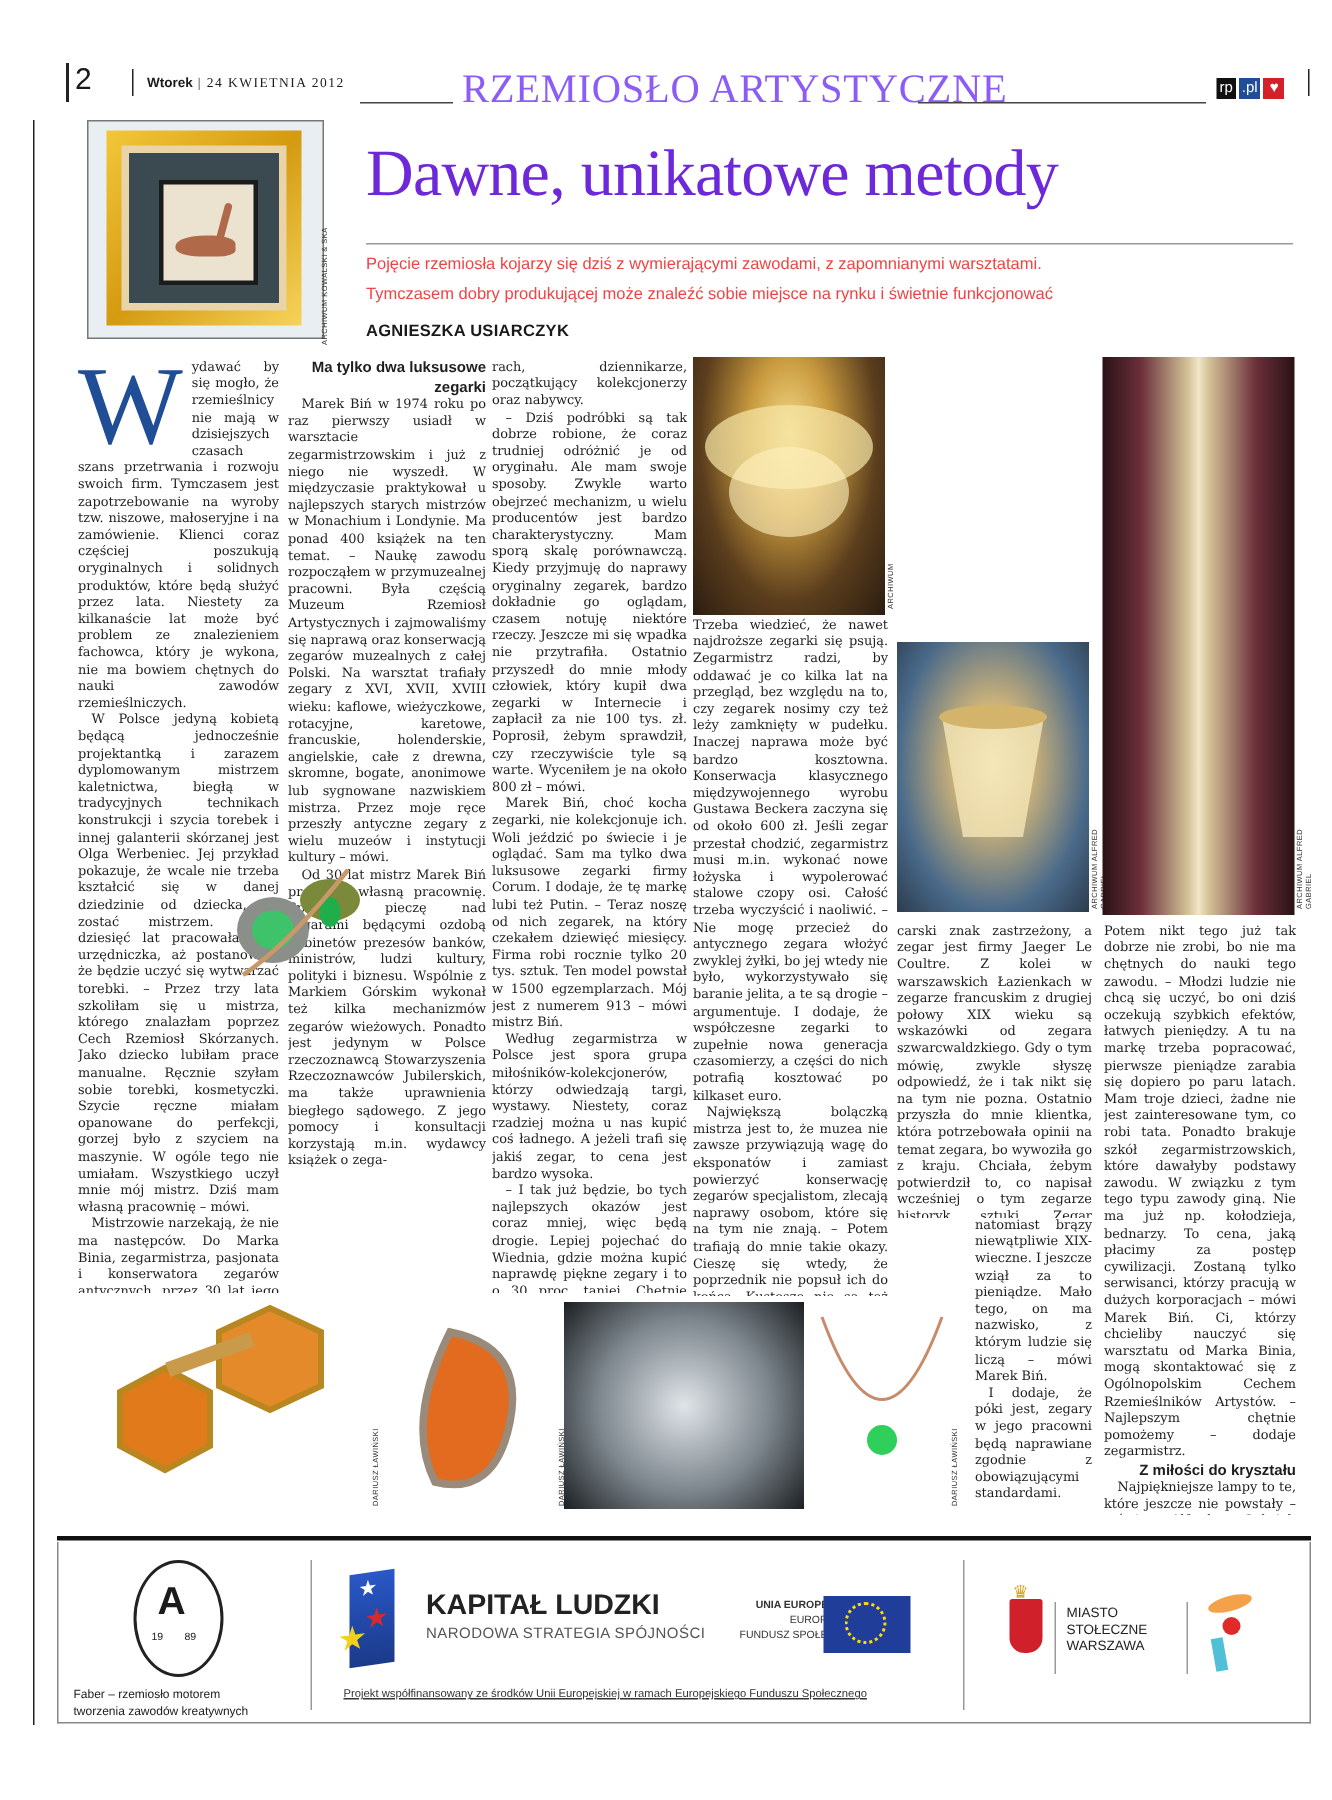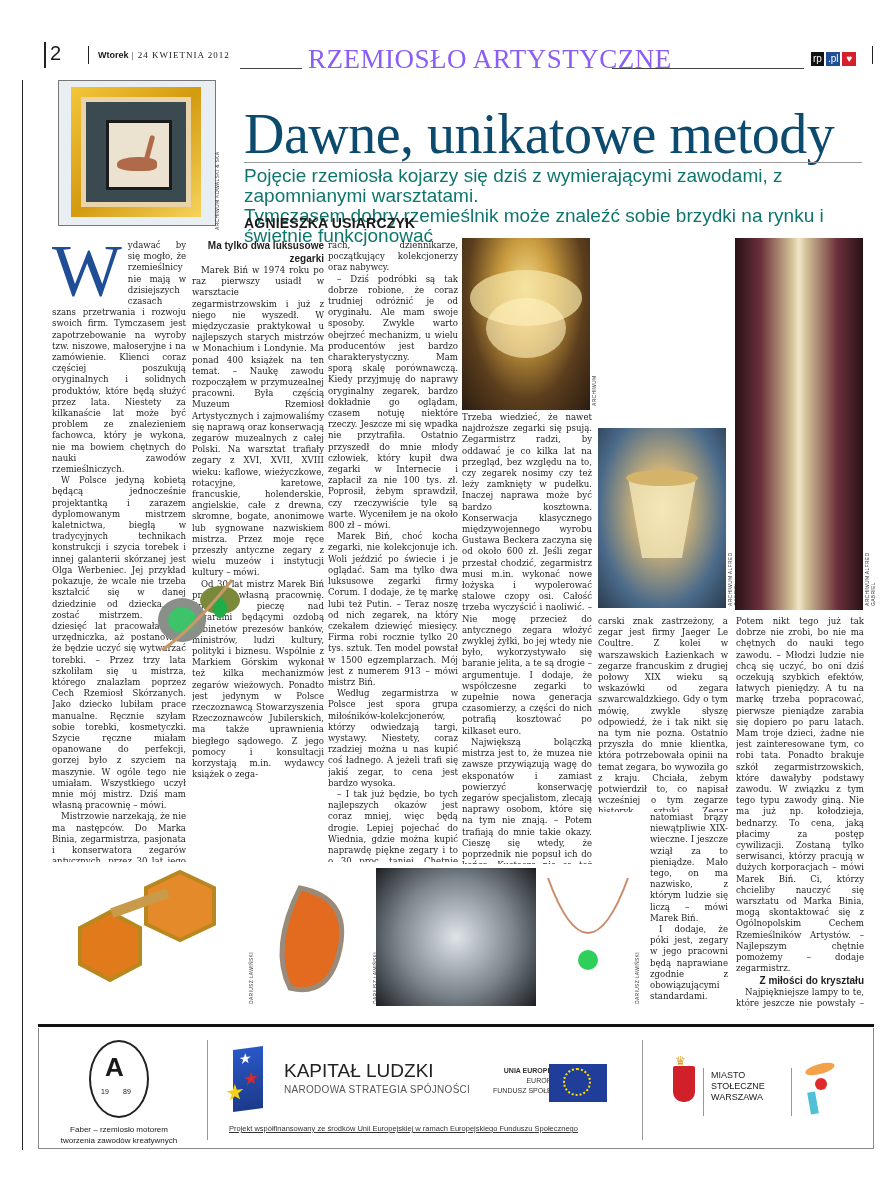--- a/index.html
+++ b/index.html
@@ -10,24 +10,24 @@
   .hdr-line2{position:absolute;left:88px;top:46px;width:1px;height:18px;background:#222;}
   .hdr-line3{position:absolute;left:872px;top:46px;width:1px;height:18px;background:#222;}
   .pageno{position:absolute;left:50px;top:42px;font-family:"Liberation Sans",sans-serif;font-size:20px;}
   .dayinfo{position:absolute;left:98px;top:50px;font-size:9px;font-family:"Liberation Serif",serif;letter-spacing:1px;}
   .dayinfo b{font-family:"Liberation Sans",sans-serif;font-weight:bold;letter-spacing:0;}
   .hdr-rule{position:absolute;top:68px;height:1px;background:#444;}
   .section{position:absolute;left:308px;top:44px;font-family:"Liberation Serif",serif;font-size:27px;color:#8b5cf6;letter-spacing:0.5px;}
   .rpl{position:absolute;left:811px;top:52px;display:flex;gap:2px;}
   .rpl span{display:inline-block;height:14px;font-size:10px;font-family:"Liberation Sans",sans-serif;color:#fff;line-height:14px;padding:0 2px;}
   
-  .title{position:absolute;left:244px;top:90px;font-family:"Liberation Serif",serif;font-size:56px;color:#0c4a6e;letter-spacing:-0.5px;margin-top:12px;}
+  .title{position:absolute;left:244px;top:90px;font-family:"Liberation Serif",serif;font-size:44px;color:#6d28d9;letter-spacing:-0.5px;}
   .title-rule{position:absolute;left:244px;top:162px;width:618px;height:1px;background:#999;}
-  .lead{position:absolute;left:244px;top:166px;width:620px;font-family:"Liberation Sans",sans-serif;font-size:19px;line-height:20px;color:#0f766e;}
-  .byline{position:absolute;left:244px;top:215px;font-family:"Liberation Sans",sans-serif;font-size:14px;font-weight:bold;letter-spacing:0.2px;text-align:right;}
+  .lead{position:absolute;left:244px;top:166px;width:620px;font-family:"Liberation Sans",sans-serif;font-size:11px;line-height:20px;color:#ef4444;}
+  .byline{position:absolute;left:244px;top:215px;font-family:"Liberation Sans",sans-serif;font-size:11px;font-weight:bold;letter-spacing:0.2px;text-align:right;}
   
   .frame{position:absolute;left:58px;top:80px;width:156px;height:144px;background:#e8eef2;border:1px solid #777;}
   .frame .gold{position:absolute;left:12px;top:6px;width:130px;height:130px;background:linear-gradient(135deg,#f3c73a,#d49a10 50%,#f6d35a);}
   .frame .mat{position:absolute;left:10px;top:10px;width:110px;height:110px;background:#e9d3a8;}
   .frame .dark{position:absolute;left:5px;top:5px;width:100px;height:100px;background:#3b4a50;}
   .frame .pic{position:absolute;left:20px;top:18px;width:60px;height:64px;background:#ece2d0;border:3px solid #1b1b1b;}
   .credit-v{position:absolute;font-family:"Liberation Sans",sans-serif;font-size:5px;color:#333;writing-mode:vertical-rl;transform:rotate(180deg);letter-spacing:0.3px;}
   
   .col{position:absolute;font-family:"DejaVu Serif",serif;font-size:8.6px;line-height:11.2px;text-align:justify;color:#1e1e1e;}
   .col p{margin:0;text-indent:9px;}
@@ -76,21 +76,21 @@
       </div>
     </div>
   </div>
 </div>
 <div class="credit-v" style="left:214px;top:150px;height:80px;">ARCHIWUM KOWALSKI &amp; SKA</div>
 
 <div class="title">Dawne, unikatowe metody</div>
 <div class="title-rule"></div>
 <div class="lead">
   <div>Pojęcie rzemiosła kojarzy się dziś z wymierającymi zawodami, z zapomnianymi warsztatami.</div>
-  <div>Tymczasem dobry rzemieślnik może znaleźć sobie brzydki na rynku i świetnie funkcjonować</div>
+  <div>Tymczasem dobry produkującej może znaleźć sobie miejsce na rynku i świetnie funkcjonować</div>
 </div>
 <div class="byline">AGNIESZKA USIARCZYK</div>
 
 <div class="col" style="left:52px;top:240px;width:134px;height:622px;overflow:hidden;">
   <span class="dropcap">W</span>
   <p class="noind">ydawać by się mogło, że rzemieślnicy nie mają w dzisiejszych czasach szans przetrwania i rozwoju swoich firm. Tymczasem jest zapotrzebowanie na wyroby tzw. niszowe, małoseryjne i na zamówienie. Klienci coraz częściej poszukują oryginalnych i solidnych produktów, które będą służyć przez lata. Niestety za kilkanaście lat może być problem ze znalezieniem fachowca, który je wykona, nie ma bowiem chętnych do nauki zawodów rzemieślniczych.</p>
   <p>W Polsce jedyną kobietą będącą jednocześnie projektantką i zarazem dyplomowanym mistrzem kaletnictwa, biegłą w tradycyjnych technikach konstrukcji i szycia torebek i innej galanterii skórzanej jest Olga Werbeniec. Jej przykład pokazuje, że wcale nie trzeba kształcić się w danej dziedzinie od dziecka, by zostać mistrzem. Przez dziesięć lat pracowała jako urzędniczka, aż postanowiła, że będzie uczyć się wytwarzać torebki. – Przez trzy lata szkoliłam się u mistrza, którego znalazłam poprzez Cech Rzemiosł Skórzanych. Jako dziecko lubiłam prace manualne. Ręcznie szyłam sobie torebki, kosmetyczki. Szycie ręczne miałam opanowane do perfekcji, gorzej było z szyciem na maszynie. W ogóle tego nie umiałam. Wszystkiego uczył mnie mój mistrz. Dziś mam własną pracownię – mówi.</p>
   <p>Mistrzowie narzekają, że nie ma następców. Do Marka Binia, zegarmistrza, pasjonata i konserwatora zegarów antycznych, przez 30 lat jego pracy na Nowym Mieście tylko dwa razy ktoś przyszedł do zakładu zapytać o szkolenia. – Jeden chłopak chciał wiedzieć, ile można zarobić w tej branży, więc wytłuma-</p>
 </div>
 
@@ -180,32 +180,32 @@
 </div>
 
 <div class="box-rule"></div>
 <div class="sponsor">
 
   <div class="abs" style="left:50px;top:12px;width:56px;height:74px;border:2px solid #222;border-radius:50%;">
     <div class="abs sans" style="left:14px;top:10px;font-size:26px;font-weight:bold;">A</div>
     <div class="abs sans" style="left:10px;top:46px;font-size:7px;">19</div>
     <div class="abs sans" style="left:32px;top:46px;font-size:7px;">89</div>
   </div>
-  <div class="abs sans" style="left:10px;top:96px;width:140px;text-align:center;font-size:8px;line-height:11px;">
+  <div class="abs sans" style="left:10px;top:96px;width:140px;font-size:8px;line-height:11px;">
     <div>Faber – rzemiosło motorem</div>
     <div>tworzenia zawodów kreatywnych</div>
   </div>
   <div class="sp-div" style="left:168px;"></div>
 
   <div class="abs" style="left:194px;top:20px;width:30px;height:62px;background:linear-gradient(180deg,#2a58c8,#1b3a8a);transform:skewY(-8deg);">
     <span class="abs" style="left:-8px;top:30px;font-size:22px;color:#f3d11a;">★</span>
     <span class="abs" style="left:10px;top:20px;font-size:18px;color:#d82a2a;">★</span>
     <span class="abs" style="left:6px;top:2px;font-size:14px;color:#fff;">★</span>
   </div>
-  <div class="abs sans" style="left:245px;top:32px;font-size:19px;font-weight:normal;color:#222;">KAPITAŁ LUDZKI</div>
+  <div class="abs sans" style="left:245px;top:32px;font-size:19px;font-weight:bold;color:#222;">KAPITAŁ LUDZKI</div>
   <div class="abs sans" style="left:245px;top:56px;font-size:10px;color:#555;letter-spacing:0.3px;">NARODOWA STRATEGIA SPÓJNOŚCI</div>
   <div class="abs sans" style="left:454px;top:38px;text-align:right;font-size:7px;line-height:10px;color:#333;">
     <div style="font-weight:bold;">UNIA EUROPEJSKA</div>
     <div>EUROPEJSKI</div>
     <div>FUNDUSZ SPOŁECZNY</div>
   </div>
   <div class="abs" style="left:510px;top:36px;width:58px;height:38px;background:#1f3d99;">
     <div class="abs" style="left:14px;top:4px;width:28px;height:28px;border:2px dotted #ffdd00;border-radius:50%;box-sizing:border-box;"></div>
   </div>
   <div class="abs sans" style="left:190px;top:96px;font-size:7.5px;color:#333;text-decoration:underline;">Projekt współfinansowany ze środków Unii Europejskiej w ramach Europejskiego Funduszu Społecznego</div>

